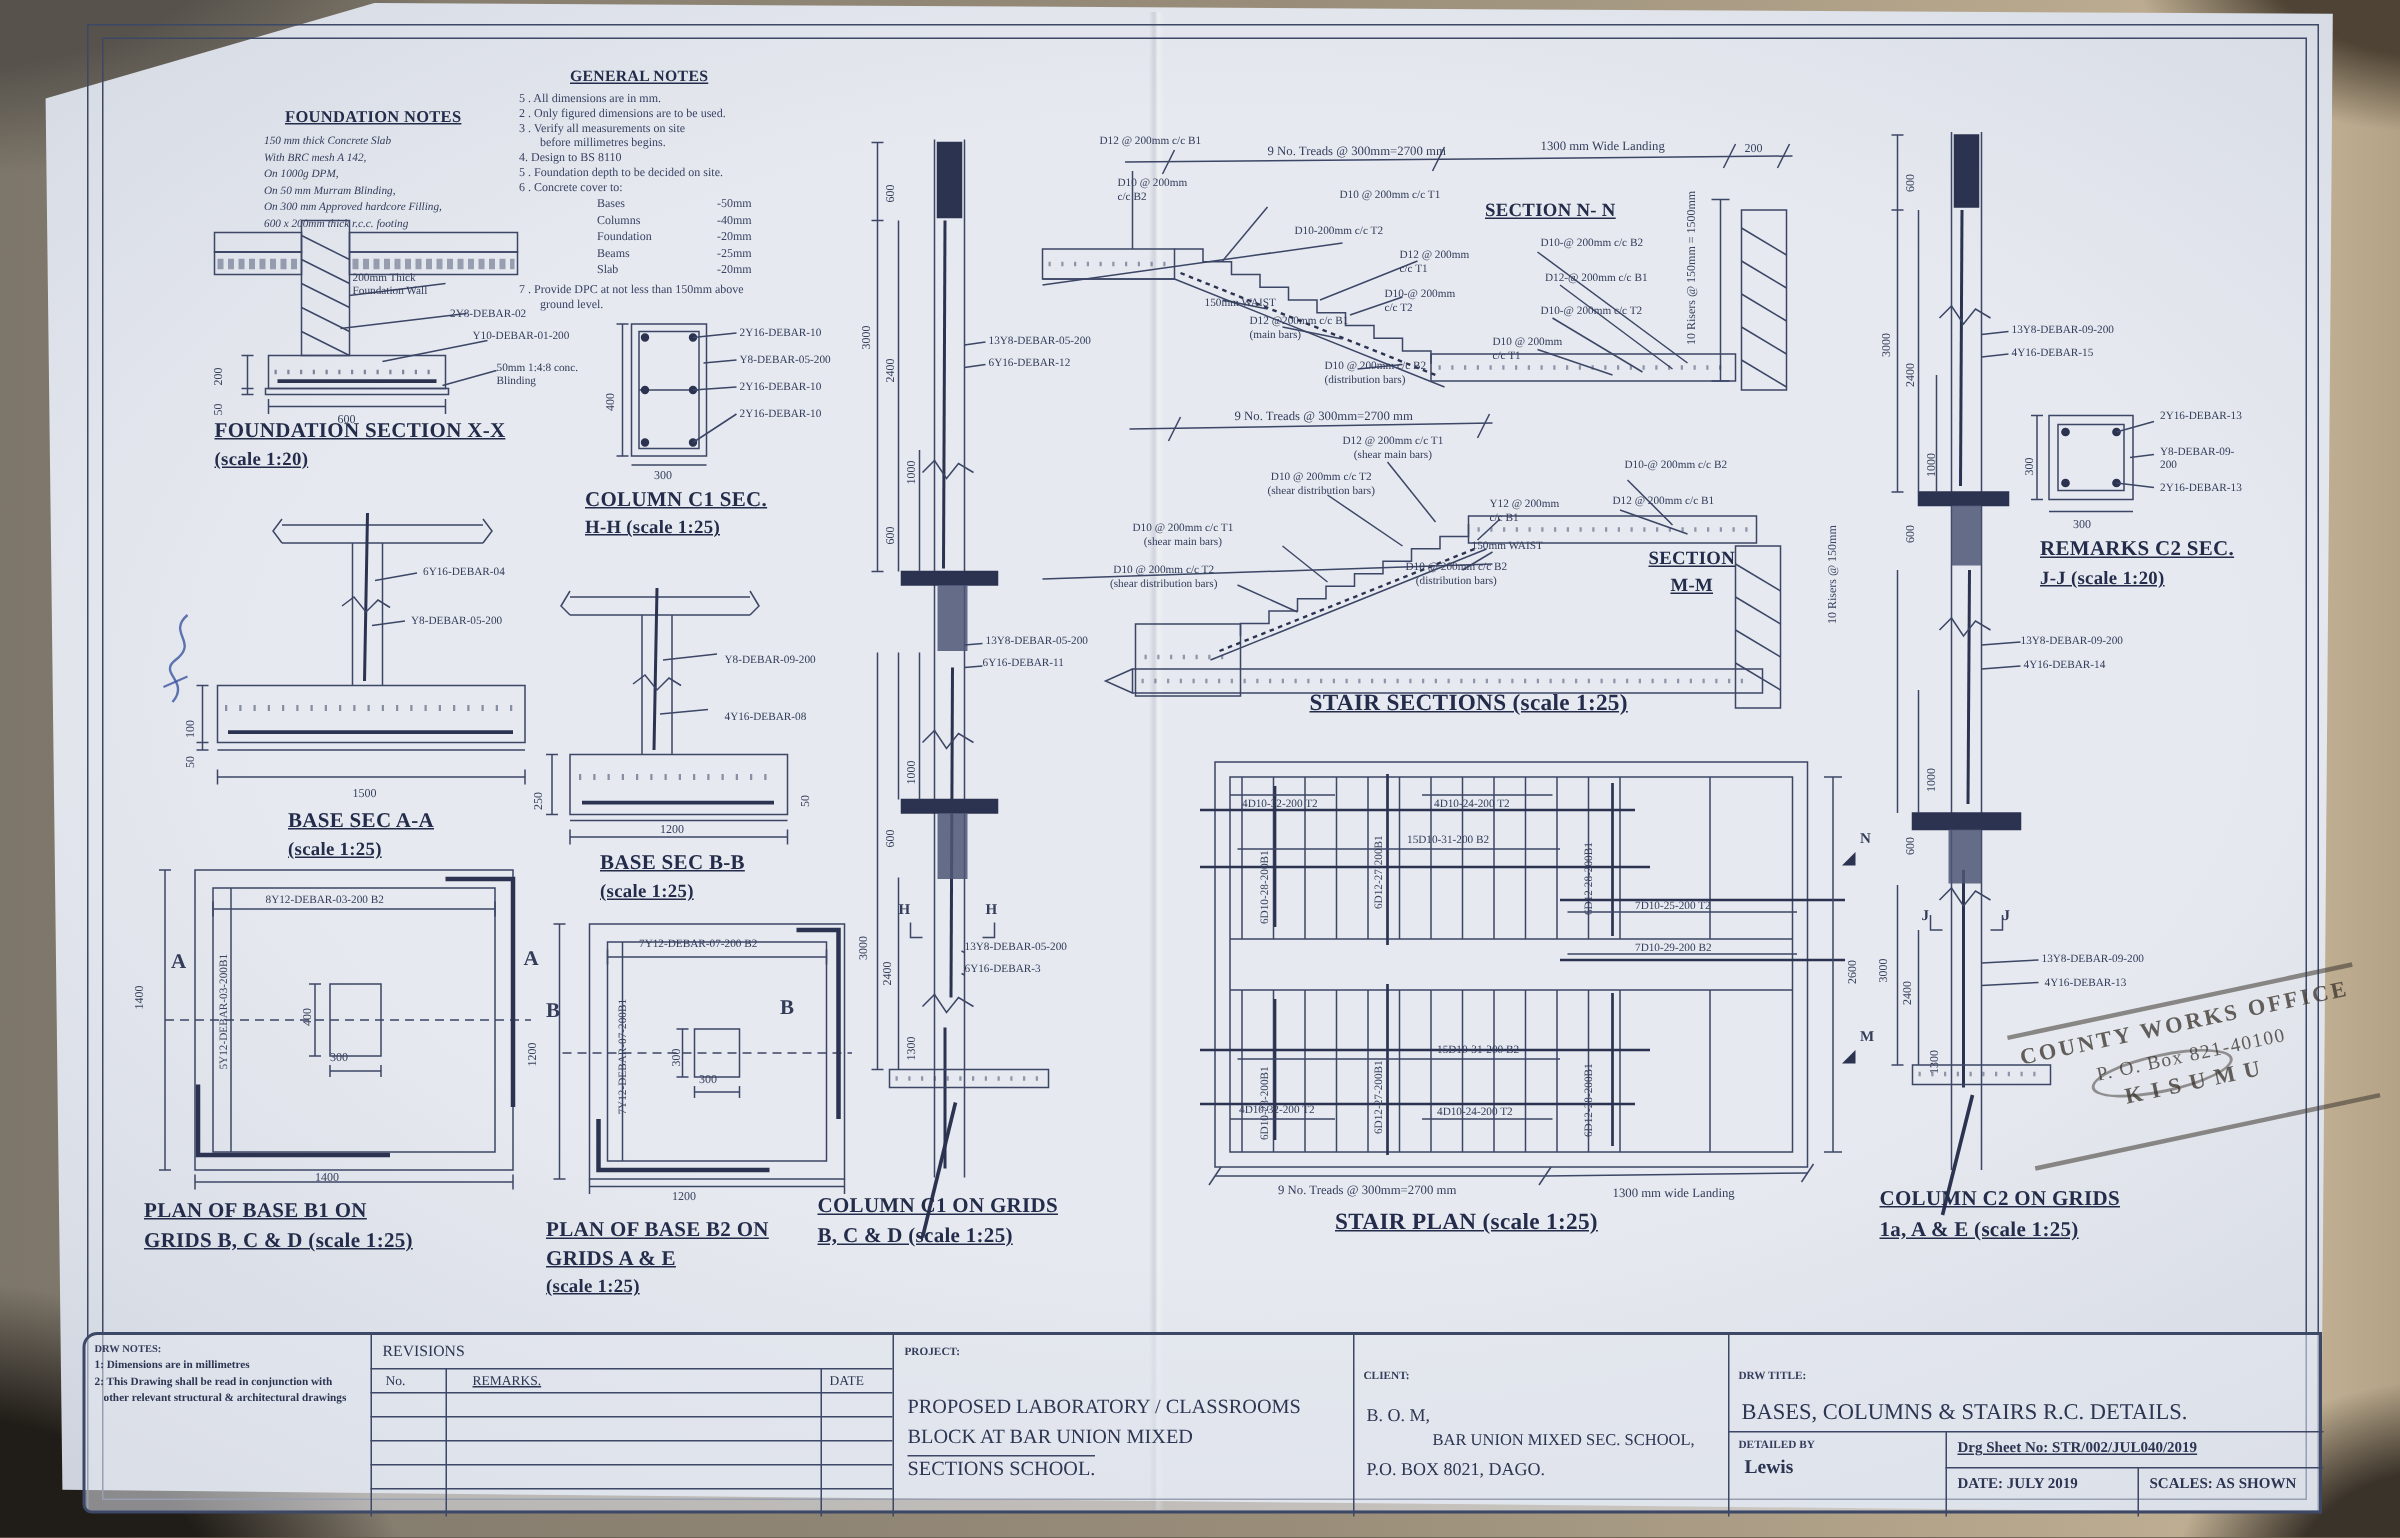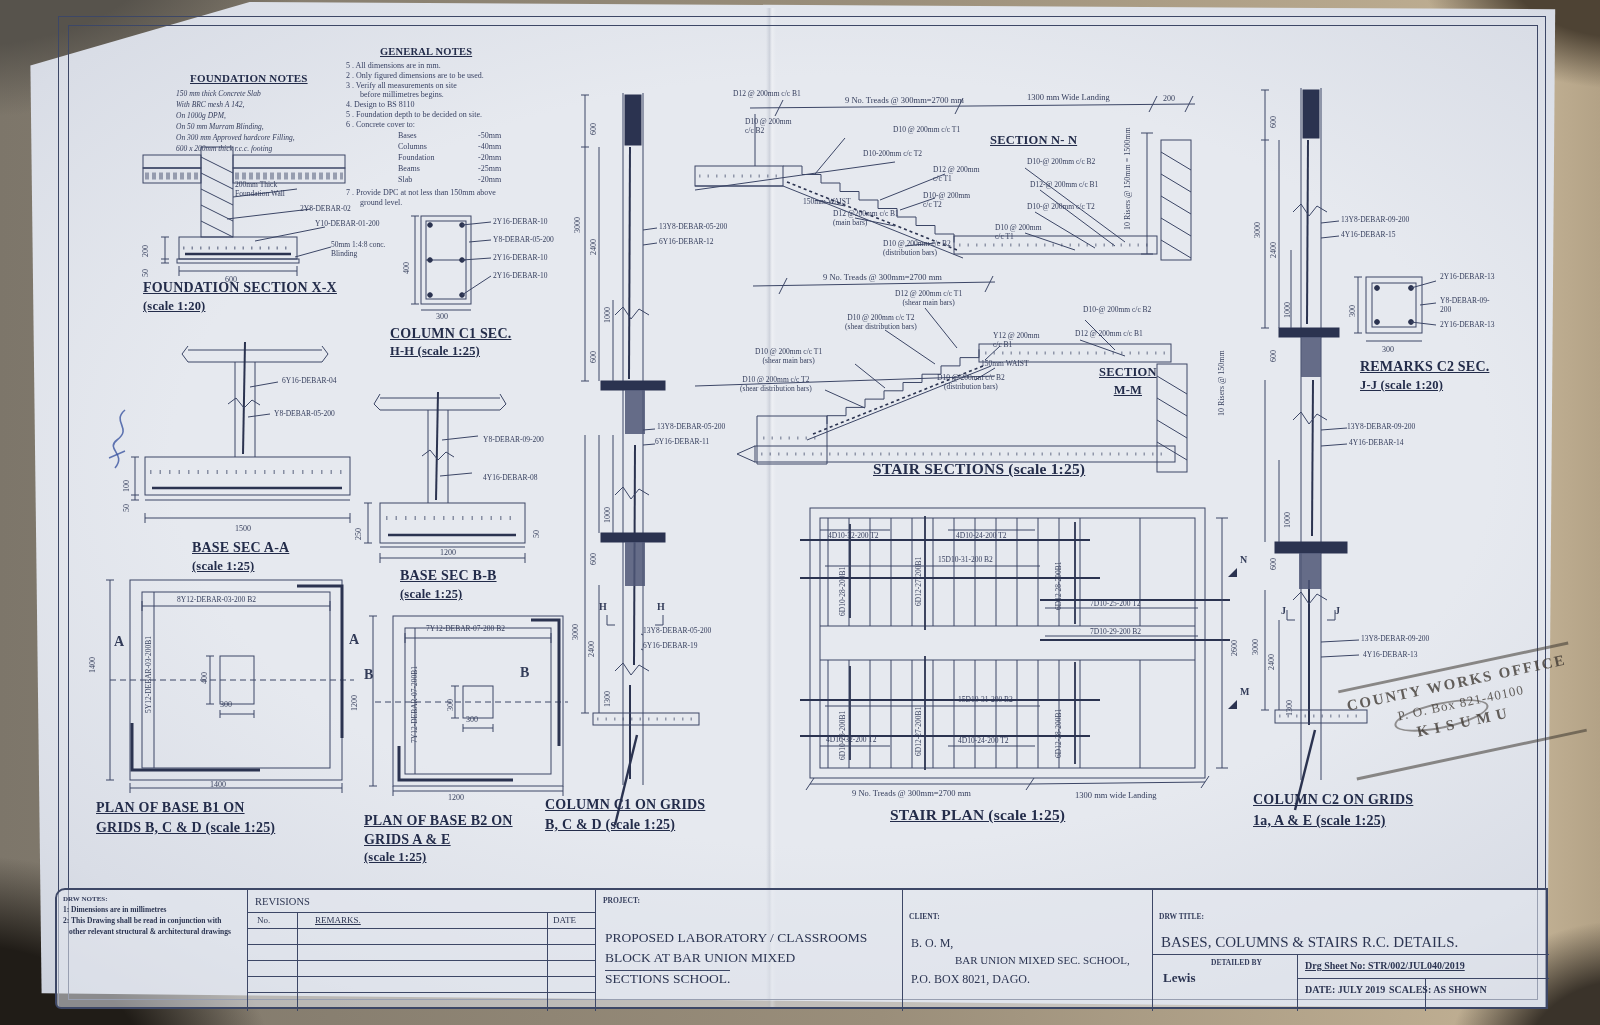--- a/index.html
+++ b/index.html
@@ -349,21 +349,21 @@
     <div class="vd" style="left:44px;top:278px">600</div>
     <div class="lbl sm u" style="left:114px;top:138px">13Y8-DEBAR-05-200</div>
     <div class="lbl sm u" style="left:114px;top:153px">6Y16-DEBAR-12</div>
     <div class="lbl sm u" style="left:112px;top:338px">13Y8-DEBAR-05-200</div>
     <div class="lbl sm u" style="left:110px;top:353px">6Y16-DEBAR-11</div>
     <div class="vd" style="left:58px;top:438px">1000</div>
     <div class="vd" style="left:44px;top:480px">600</div>
     <div class="mk sm" style="left:54px;top:516px">H</div>
     <div class="mk sm" style="left:112px;top:516px">H</div>
     <div class="lbl sm u" style="left:98px;top:542px">13Y8-DEBAR-05-200</div>
-    <div class="lbl sm u" style="left:98px;top:557px">6Y16-DEBAR-19</div>
+    <div class="lbl sm u" style="left:98px;top:557px">6Y16-DEBAR-3</div>
     <div class="vd" style="left:26px;top:555px">3000</div>
     <div class="vd" style="left:42px;top:572px">2400</div>
     <div class="vd" style="left:58px;top:622px">1300</div>
     <div class="ttl" style="left:0px;top:712px">COLUMN  C1  ON  GRIDS</div>
     <div class="ttl" style="left:0px;top:732px">B,  C  &amp;  D  (scale  1:25)</div>
   </div>
 
   <div class="panel" style="left:695px;top:78px;width:545px;height:195px">
     <svg class="art" style="left:0;top:0" width="545" height="195" viewBox="0 0 545 195">
       <line class="k" x1="55" y1="30" x2="500" y2="26"></line>
@@ -695,22 +695,22 @@
     <div class="tb-txt" style="left:548px;top:80px;font-size:13.5px;border-top:1px solid #3d4766">SECTIONS   SCHOOL.</div>
 
     <div class="tb-lab" style="left:852px;top:22px">CLIENT:</div>
     <div class="tb-txt" style="left:854px;top:46px;font-size:12px">B. O. M,</div>
     <div class="tb-txt" style="left:898px;top:64px;font-size:11px">BAR UNION MIXED SEC. SCHOOL,</div>
     <div class="tb-txt" style="left:854px;top:82px;font-size:12px">P.O.  BOX  8021,  DAGO.</div>
 
     <div class="tb-lab" style="left:1102px;top:22px">DRW TITLE:</div>
     <div class="tb-txt" style="left:1104px;top:44px;font-size:15px">BASES,  COLUMNS  &amp;  STAIRS  R.C.  DETAILS.</div>
     <div class="tb-cell-line" style="left:1095px;top:64px;width:397px;height:1px"></div>
-    <div class="tb-lab" style="left:1154px;top:68px">DETAILED BY</div>
+    <div class="tb-lab" style="left:1102px;top:68px">DETAILED BY</div>
     <div class="tb-txt" style="left:1106px;top:80px;font-size:13px;font-weight:bold">Lewis</div>
     <div class="tb-cell-line" style="left:1240px;top:64px;width:1px;height:57px"></div>
     <div class="tb-txt" style="left:1248px;top:70px;font-size:10px;font-weight:bold;text-decoration:underline">Drg Sheet No:   STR/002/JUL040/2019</div>
     <div class="tb-cell-line" style="left:1240px;top:88px;width:252px;height:1px"></div>
     <div class="tb-txt" style="left:1248px;top:94px;font-size:10px;font-weight:bold">DATE:   JULY  2019</div>
     <div class="tb-cell-line" style="left:1368px;top:88px;width:1px;height:33px"></div>
-    <div class="tb-txt" style="left:1332px;top:94px;font-size:10px;font-weight:bold">SCALES: AS SHOWN</div>
+    <div class="tb-txt" style="left:1376px;top:94px;font-size:10px;font-weight:bold">SCALES: AS SHOWN</div>
   </div>
 </div>
 
 </body></html>

